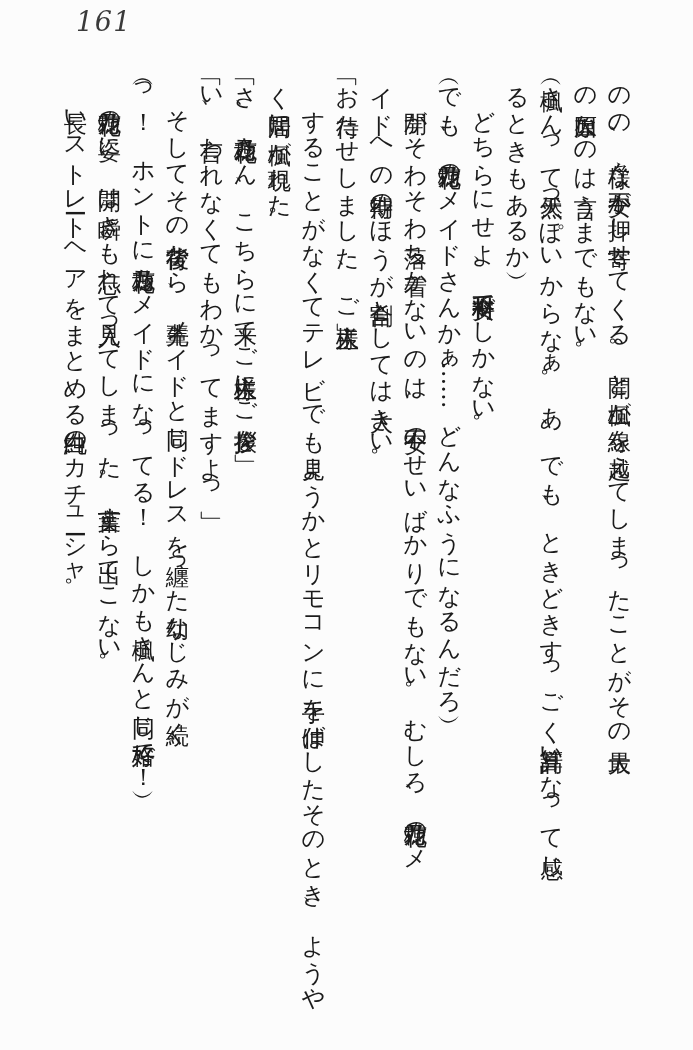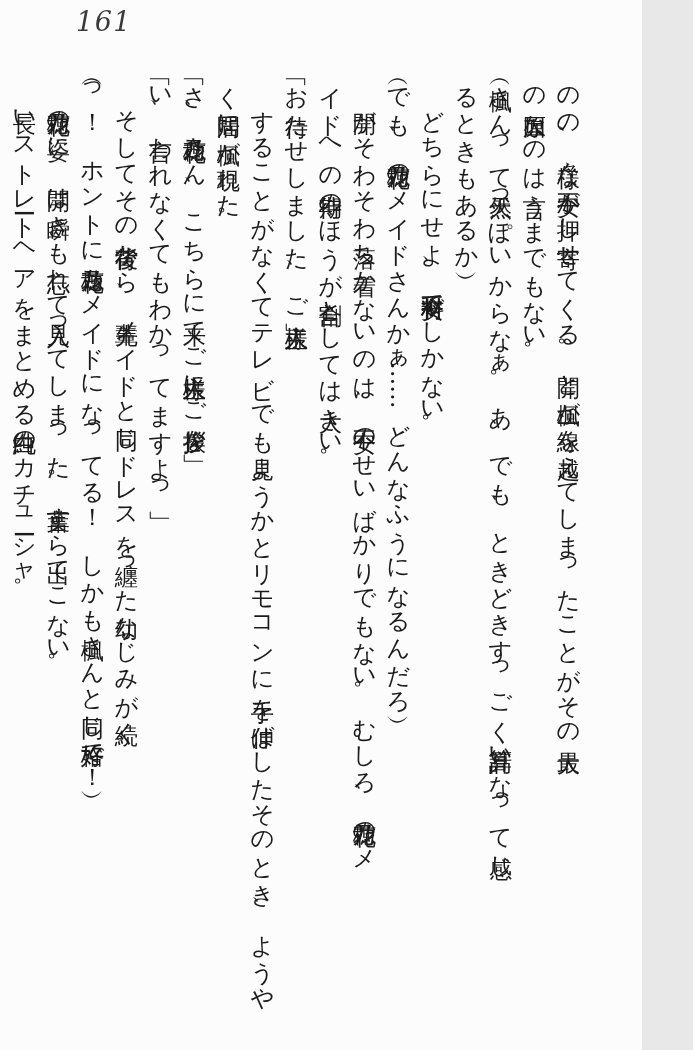--- a/index.html
+++ b/index.html
@@ -2,21 +2,21 @@
 <html><head>
 <meta charset="utf-8">
 <style>
   html, body {
     margin: 0;
     padding: 0;
     background: #e8e8e8;
   }
   .book-page {
     position: relative;
-    width: 642px;
+    width: 693px;
     height: 1050px;
     background: #fcfcfc;
     overflow: hidden;
     font-family: "DejaVu Serif", "Liberation Serif", serif;
   }
   .page-number {
     position: absolute;
     top: 6px;
     left: 76px;
     font-size: 27px;

